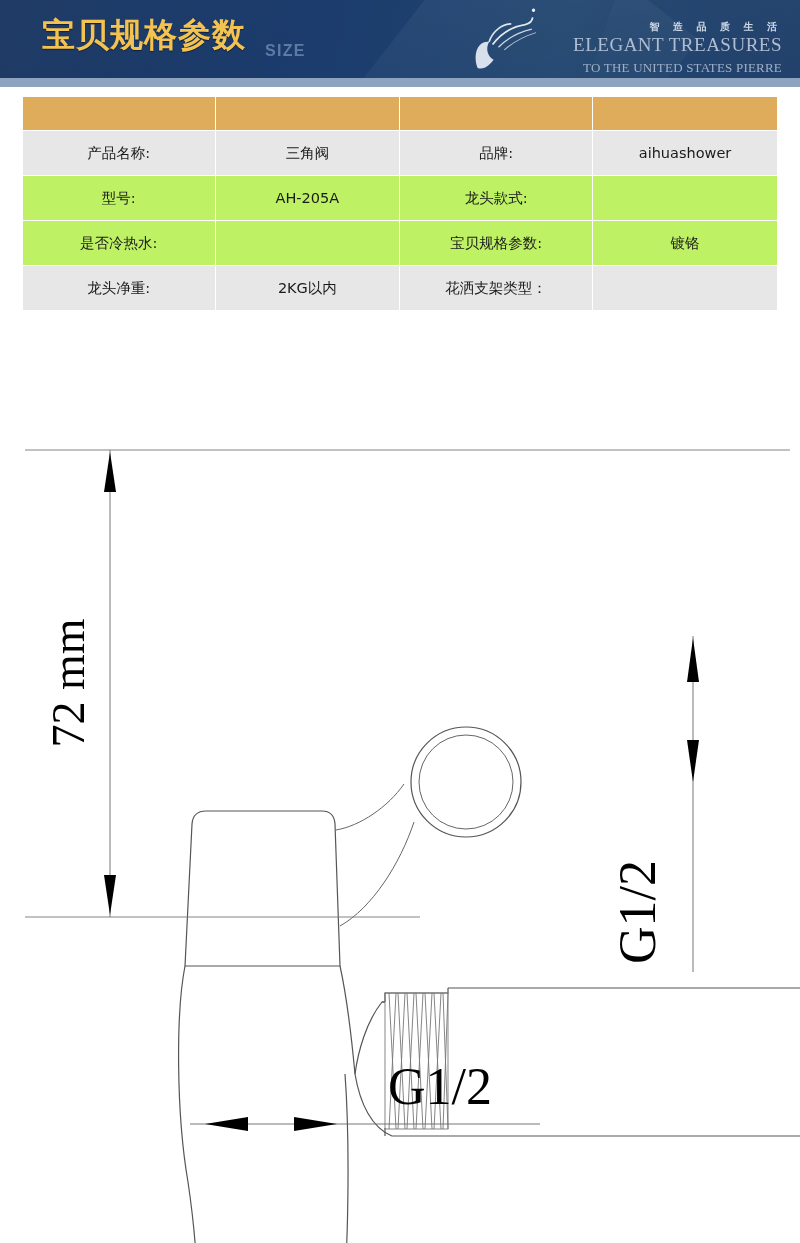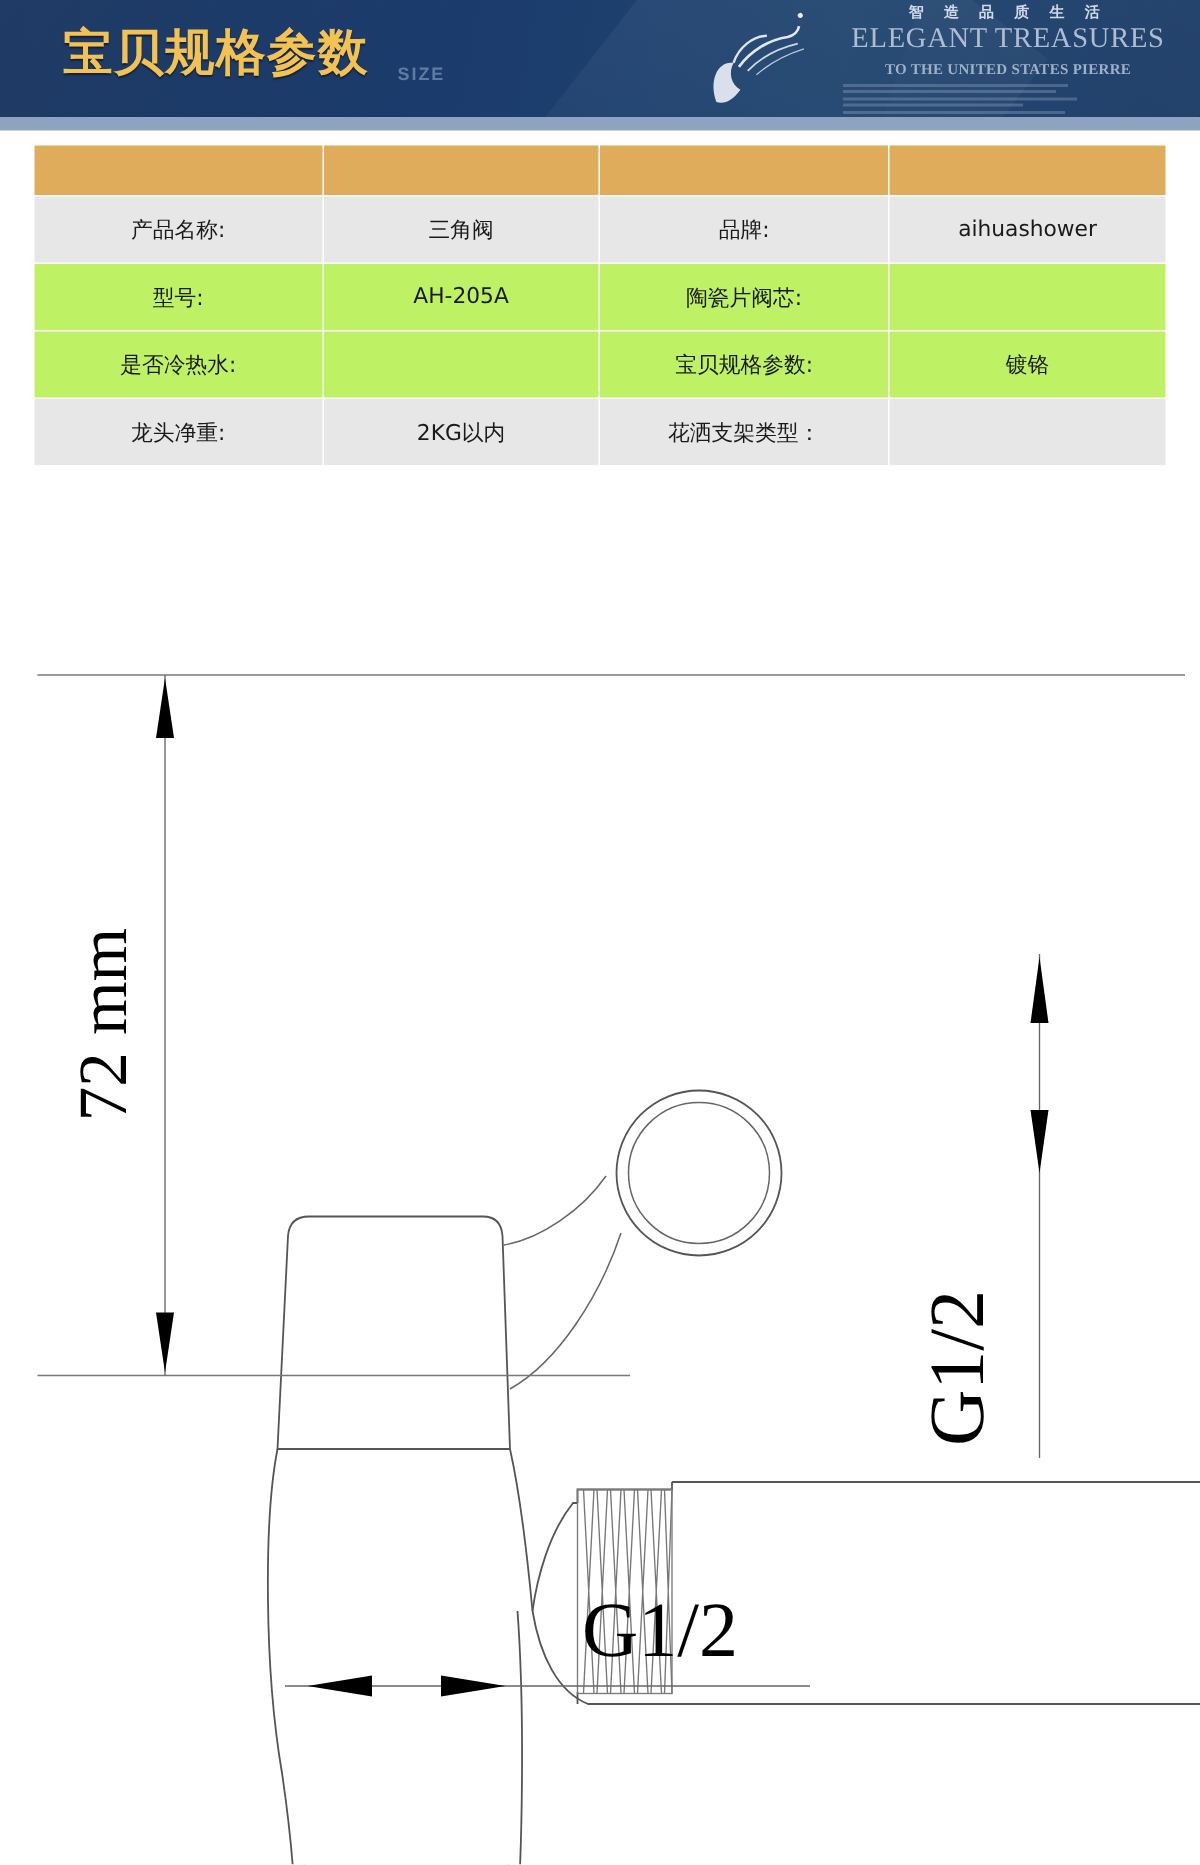--- a/index.html
+++ b/index.html
@@ -31,36 +31,36 @@
   }
   .banner-title {
     position: absolute; left: 42px; top: 13px;
     font-size: 33px; font-weight: bold; letter-spacing: 1px;
     color: #f3c251;
     text-shadow: 0 1px 1px rgba(0,0,0,0.45);
     font-family: "DejaVu Sans", "Liberation Sans", sans-serif;
   }
   .banner-sub {
     position: absolute; left: 265px; top: 42px;
-    font-size: 12px; letter-spacing: 1.3px; color: #5e7ba4; font-weight: bold;
+    font-size: 16px; letter-spacing: 1.3px; color: #5e7ba4; font-weight: bold;
   }
   .banner-right {
-    position: absolute; right: 18px; top: 1px; width: 220px; text-align: center;
+    position: absolute; right: 18px; top: 20px; width: 220px; text-align: right;
   }
   .br-cn {
     font-size: 10px; color: #cfd8e6; letter-spacing: 5px; font-weight: bold;
     font-family: "DejaVu Sans", sans-serif;
   }
   .br-en {
     font-size: 19px; color: #aebdd2; letter-spacing: 0.5px;
     font-family: "Liberation Serif", "DejaVu Serif", serif;
     line-height: 1.05; margin-top: 1px;
   }
   .br-en2 {
-    font-size: 10px; color: #9fb0c8; letter-spacing: 0.2px; font-weight: bold;
+    font-size: 13px; color: #9fb0c8; letter-spacing: 0.2px; font-weight: normal;
     font-family: "Liberation Serif", serif; margin-top: 5px;
   }
   .br-fine { margin-top: 4px; }
   .br-fine i {
     display: block; height: 2px; background: rgba(175,190,212,0.30);
     margin-bottom: 2.5px;
   }
   .br-fine i:nth-child(1){ width: 150px; }
   .br-fine i:nth-child(2){ width: 142px; }
   .br-fine i:nth-child(3){ width: 156px; }
@@ -149,21 +149,21 @@
       </tr>
       <tr class="row-a">
         <td>产品名称:</td>
         <td>三角阀</td>
         <td>品牌:</td>
         <td>aihuashower</td>
       </tr>
       <tr class="row-b">
         <td>型号:</td>
         <td>AH-205A</td>
-        <td>陶瓷片阀芯:</td>
+        <td>龙头款式:</td>
         <td></td>
       </tr>
       <tr class="row-b">
         <td>是否冷热水:</td>
         <td></td>
         <td>宝贝规格参数:</td>
         <td>镀铬</td>
       </tr>
       <tr class="row-a">
         <td>龙头净重:</td>

